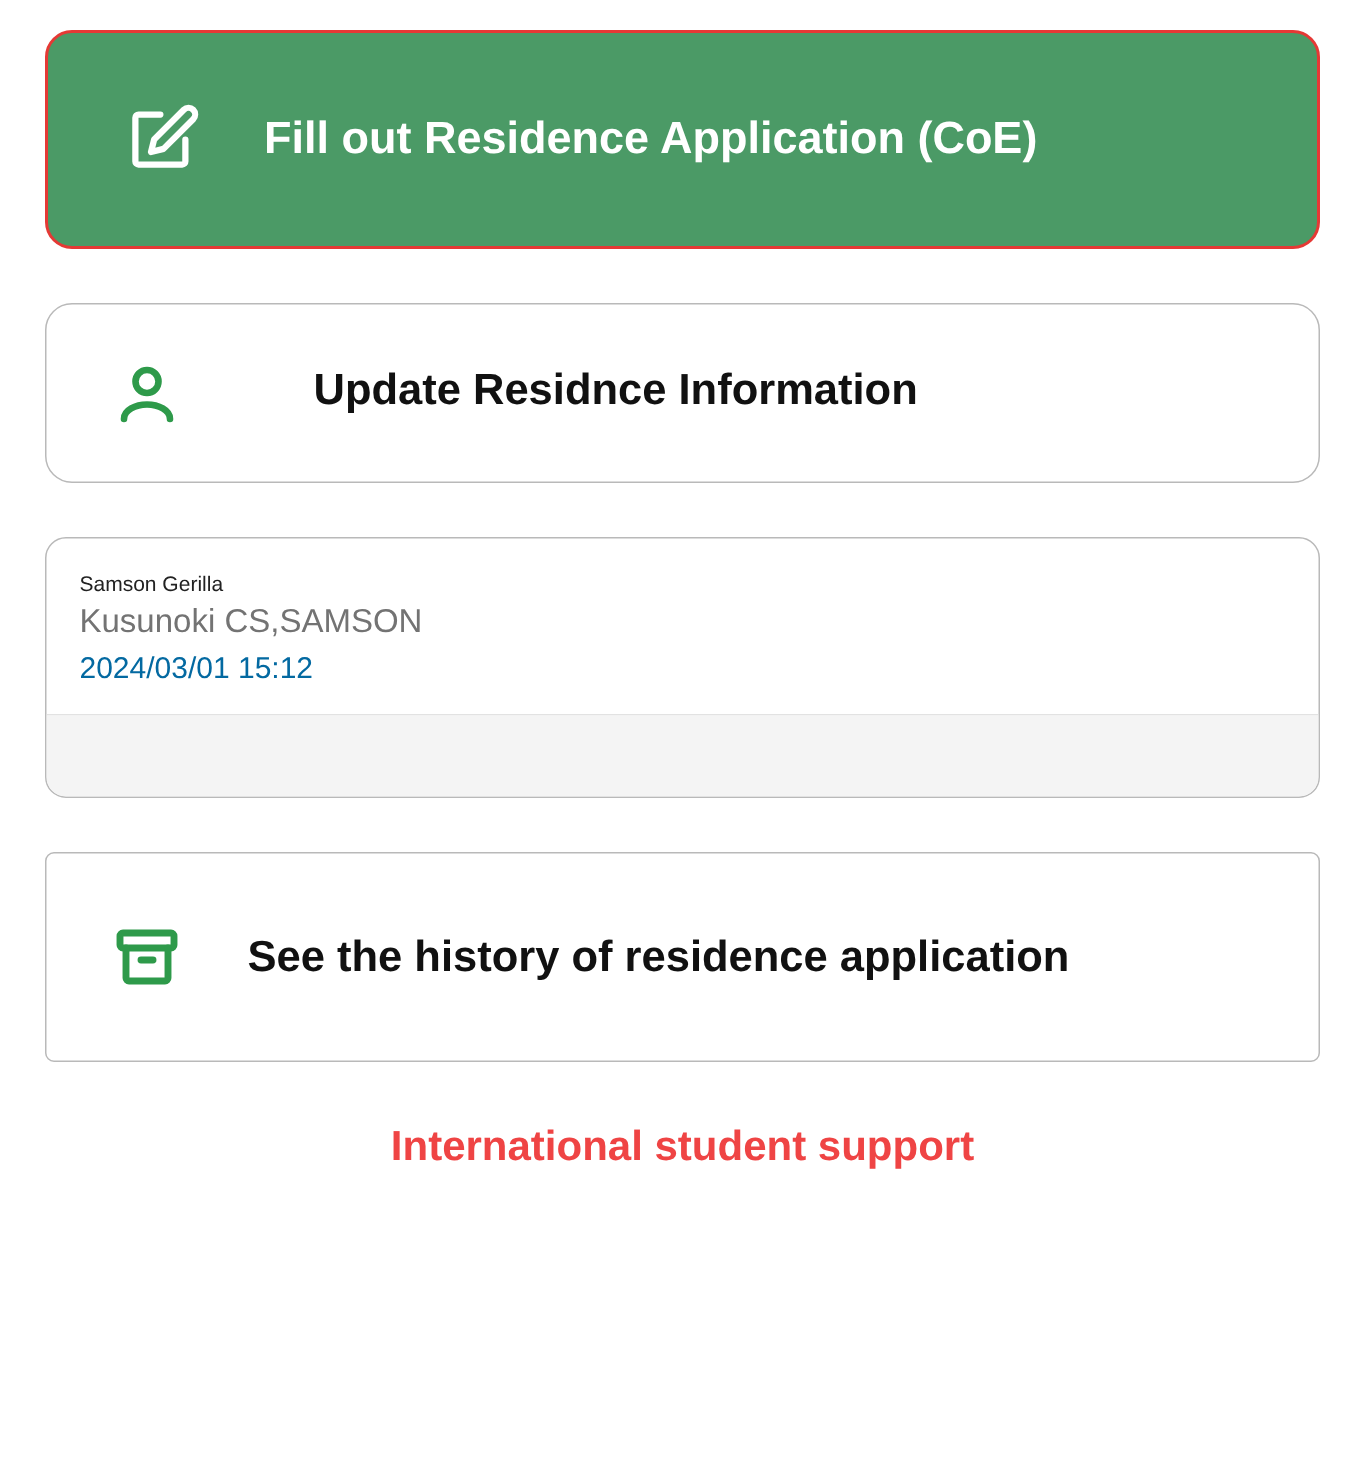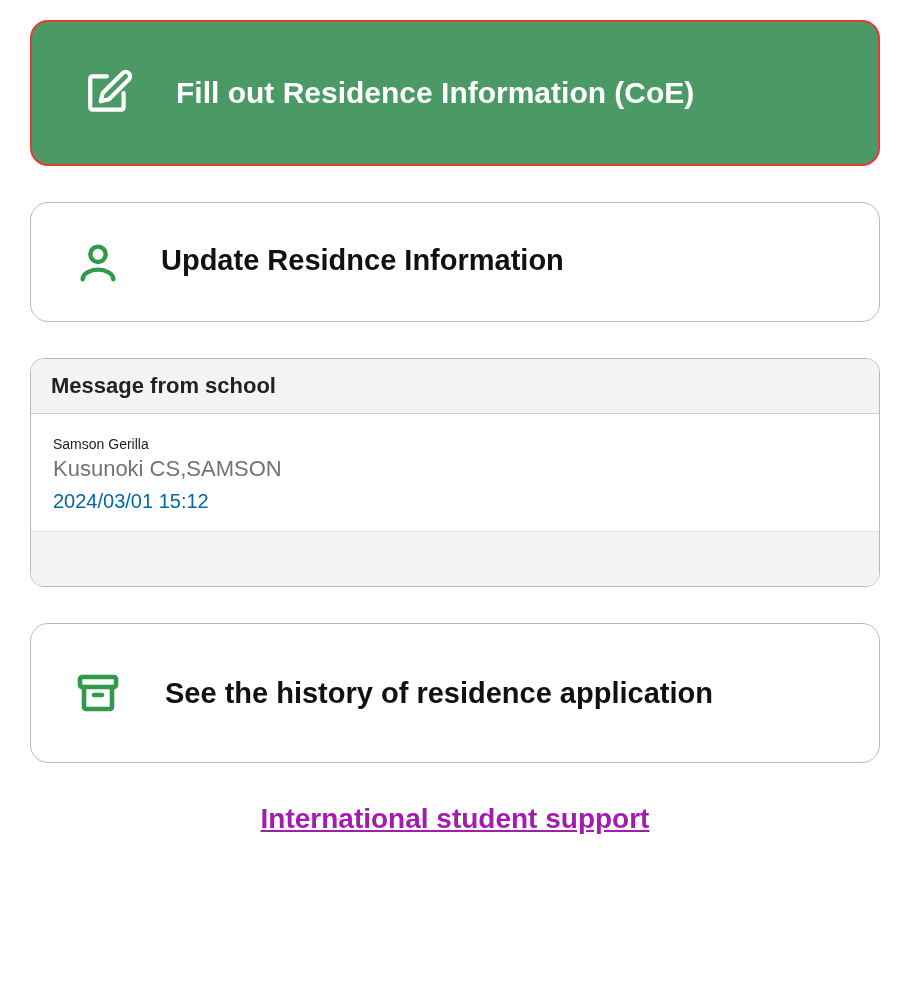--- a/index.html
+++ b/index.html
@@ -35,20 +35,21 @@
     }
     .card {
       border: 1px solid #b9b9b9;
       border-radius: 18px;
       padding: 32px 40px;
       margin-bottom: 36px;
       display: flex;
       align-items: center;
       cursor: pointer;
       background: #ffffff;
+      gap: 48px;
     }
     .card .icon-wrap {
       width: 54px;
       height: 54px;
       display: flex;
       align-items: center;
       justify-content: center;
       margin-right: 36px;
       flex-shrink: 0;
     }
@@ -103,21 +104,21 @@
     .msg-time {
       font-size: 20px;
       color: #0369a1;
     }
     .msg-footer {
       background: #f4f4f4;
       height: 54px;
     }
     .card-history {
       border: 1px solid #b9b9b9;
-      border-radius: 18px;
+      border-radius: 6px;
       padding: 42px 40px;
       margin-bottom: 40px;
       display: flex;
       align-items: center;
       cursor: pointer;
       background: #ffffff;
     }
     .card-history .icon-wrap {
       width: 54px;
       height: 54px;
@@ -129,51 +130,49 @@
     }
     .card-history .label {
       font-size: 29px;
       font-weight: 700;
       color: #111;
     }
     .footer-text {
       text-align: center;
       font-size: 28px;
       font-weight: 700;
-      color: #a21caf;
-      text-decoration: underline;
+      color: #ef4444;
     }
   </style>
 </head>
 <body>
 
 <div class="btn-primary">
   <span class="icon-wrap">
     <svg viewBox="0 0 24 24" width="50" height="50" fill="none" stroke="#ffffff" stroke-width="2" stroke-linecap="round" stroke-linejoin="round">
       <path d="M11 4H4a1 1 0 0 0-1 1v14a1 1 0 0 0 1 1h14a1 1 0 0 0 1-1v-7"></path>
       <path d="M18.5 2.5a2.12 2.12 0 0 1 3 3L12 15l-4 1 1-4 9.5-9.5z"></path>
     </svg>
   </span>
-  <span class="label">Fill out Residence Information (CoE)</span>
+  <span class="label">Fill out Residence Application (CoE)</span>
 </div>
 
 <div class="card">
   <span class="icon-wrap">
     <svg viewBox="0 0 24 24" width="46" height="46" fill="none" stroke="#2e9a4a" stroke-width="2.3" stroke-linecap="round" stroke-linejoin="round">
       <circle cx="12" cy="8" r="4"></circle>
       <path d="M4 21c0-3 4-5 8-5s8 2 8 5"></path>
     </svg>
   </span>
   <div class="text-wrap">
     <div class="title">Update Residnce Information</div>
   </div>
 </div>
 
 <div class="msg-box">
-  <div class="msg-header">Message from school</div>
   <div class="msg-body">
     <div class="msg-line1">Samson Gerilla</div>
     <div class="msg-line2">Kusunoki CS,SAMSON</div>
     <div class="msg-row">
       <div class="msg-time">2024/03/01 15:12</div>
     </div>
   </div>
   <div class="msg-footer"></div>
 </div>
 

